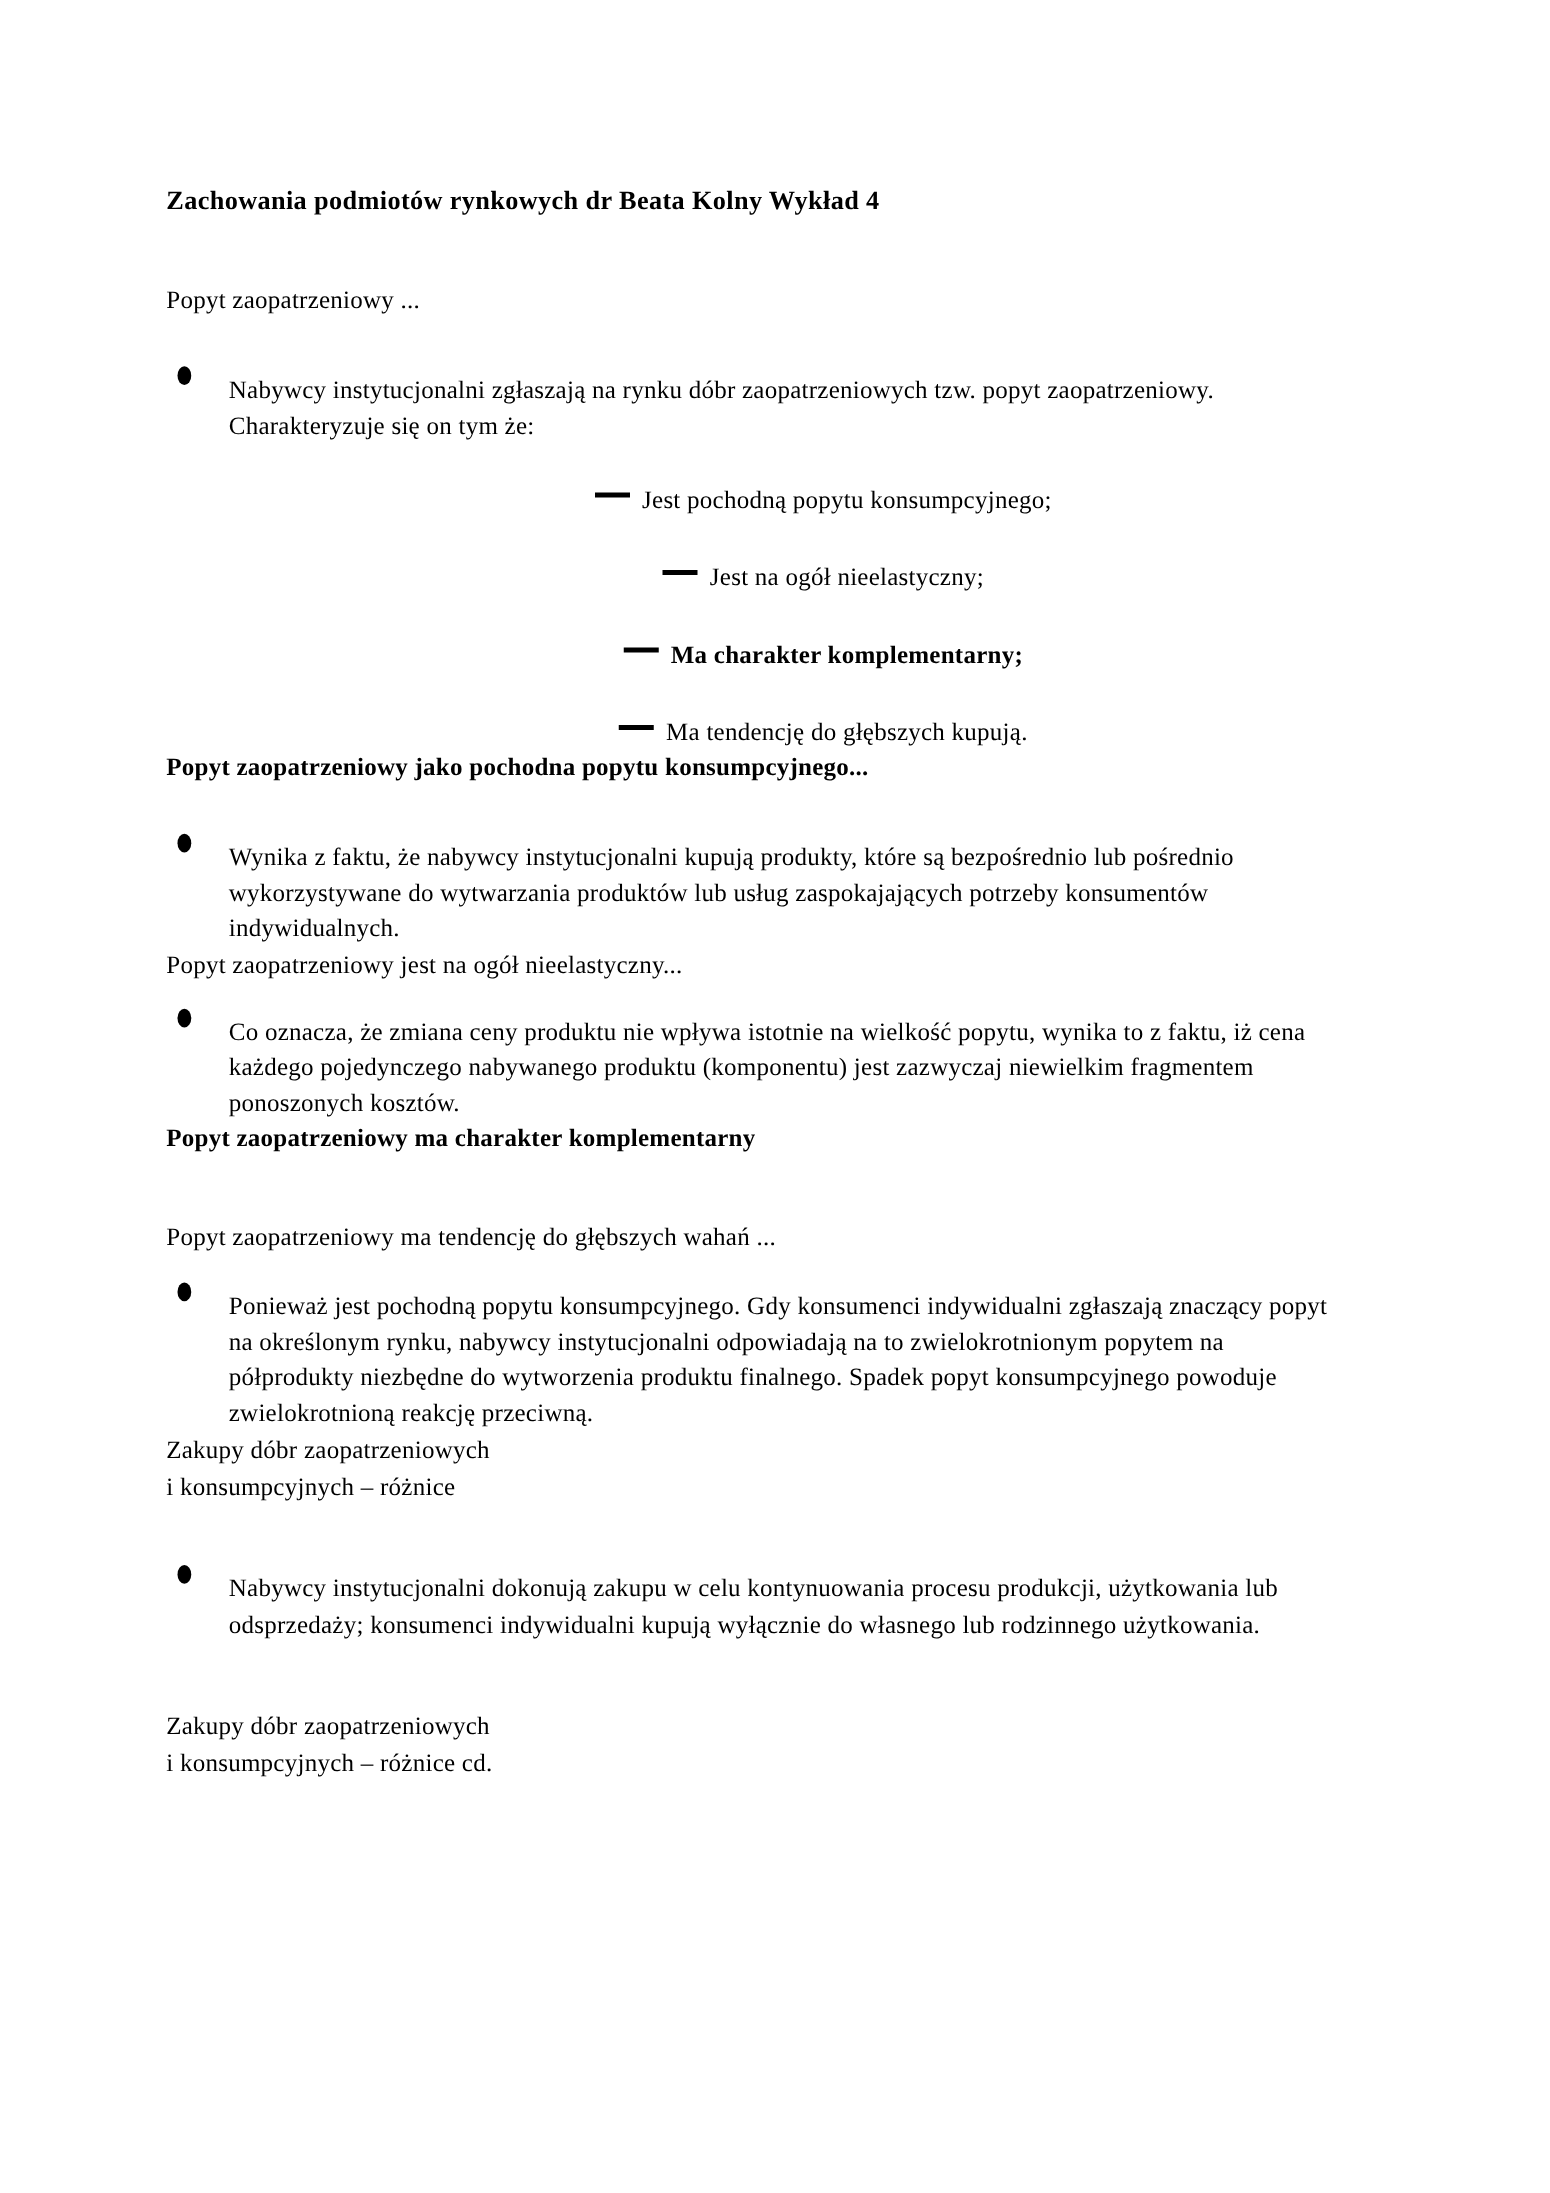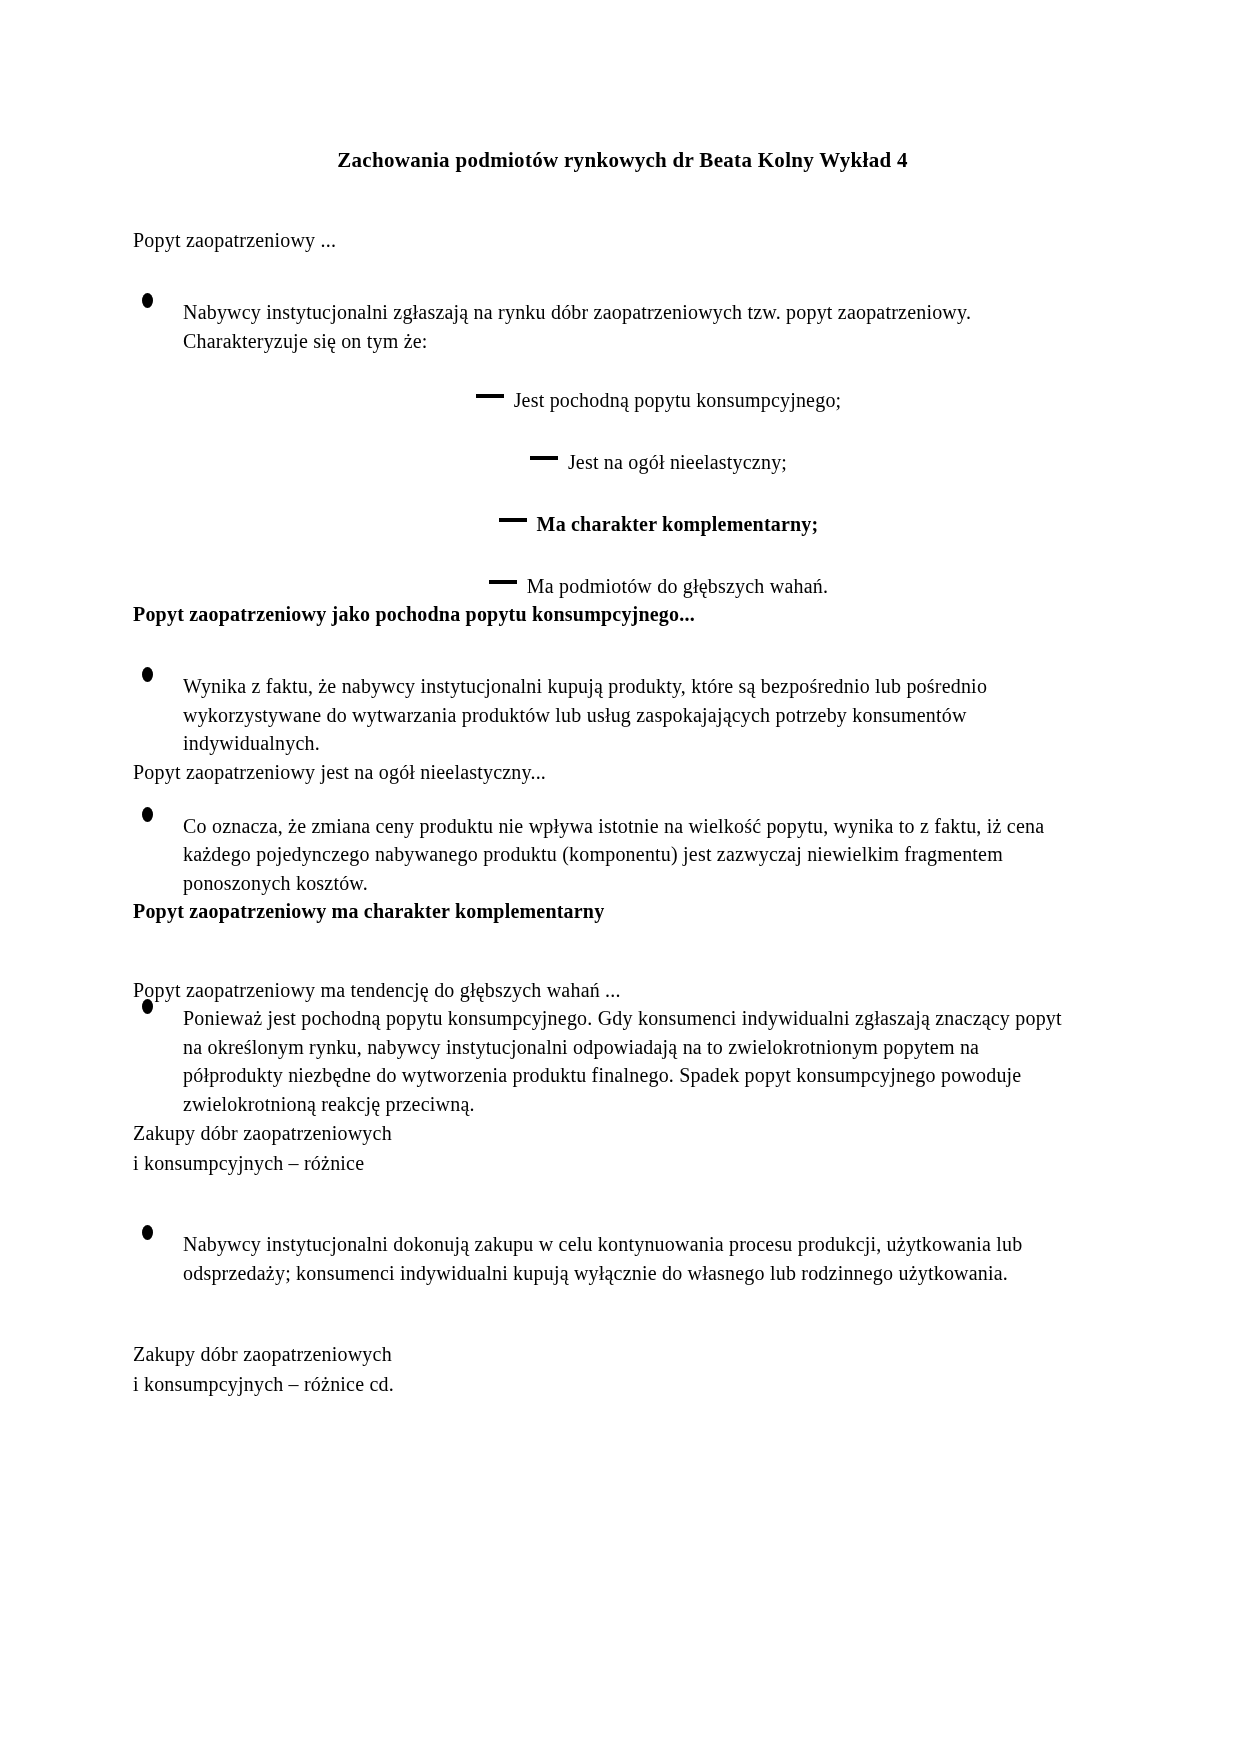--- a/index.html
+++ b/index.html
@@ -18,21 +18,20 @@
     box-sizing: border-box;
     width: 1240px;
     height: 1754px;
     padding: 146px 128px 0 133px;
     background: #ffffff;
   }
   .doc-title {
     font-size: 21px;
     font-weight: bold;
     line-height: 28px;
-    text-align: center;
     letter-spacing: 0.3px;
   }
   .heading {
     font-size: 20px;
     line-height: 28px;
     white-space: pre-line;
     letter-spacing: 0.2px;
   }
   .heading.two-line {
     line-height: 30px;
@@ -106,21 +105,21 @@
     <div class="txt">Jest na ogół nieelastyczny;</div>
   </div>
 
   <div class="dash" style="margin-top:34px">
     <span class="mark"></span>
     <div class="txt bold">Ma charakter komplementarny;</div>
   </div>
 
   <div class="dash" style="margin-top:34px">
     <span class="mark"></span>
-    <div class="txt">Ma podmiotów do głębszych wahań.</div>
+    <div class="txt">Ma tendencję do głębszych kupują.</div>
   </div>
 
   <div class="heading bold" style="margin-top:0">Popyt zaopatrzeniowy jako pochodna popytu konsumpcyjnego...</div>
 
   <div class="bullet" style="margin-top:44px">
     <span class="dot"></span>
     <div class="txt">Wynika z faktu, że nabywcy instytucjonalni kupują produkty, które są bezpośrednio lub pośrednio wykorzystywane do wytwarzania produktów lub usług zaspokajających potrzeby konsumentów indywidualnych.</div>
   </div>
 
   <div class="heading" style="margin-top:0">Popyt zaopatrzeniowy jest na ogół nieelastyczny...</div>
@@ -128,21 +127,21 @@
   <div class="bullet" style="margin-top:26px">
     <span class="dot"></span>
     <div class="txt">Co oznacza, że zmiana ceny produktu nie wpływa istotnie na wielkość popytu, wynika to z faktu, iż cena każdego pojedynczego nabywanego produktu (komponentu) jest zazwyczaj niewielkim fragmentem ponoszonych kosztów.</div>
   </div>
 
   <div class="heading bold" style="margin-top:0">Popyt zaopatrzeniowy ma charakter komplementarny</div>
 
 
   <div class="heading" style="margin-top:51px">Popyt zaopatrzeniowy ma tendencję do głębszych wahań ...</div>
 
-  <div class="bullet" style="">
+  <div class="bullet" style="margin-top:27px">
     <span class="dot"></span>
     <div class="txt">Ponieważ jest pochodną popytu konsumpcyjnego. Gdy konsumenci indywidualni zgłaszają znaczący popyt na określonym rynku, nabywcy instytucjonalni odpowiadają na to zwielokrotnionym popytem na półprodukty niezbędne do wytworzenia produktu finalnego. Spadek popyt konsumpcyjnego powoduje zwielokrotnioną reakcję przeciwną.</div>
   </div>
 
   <div class="heading two-line" style="margin-top:0">Zakupy dóbr zaopatrzeniowych
 i konsumpcyjnych – różnice</div>
 
   <div class="bullet" style="margin-top:52px">
     <span class="dot"></span>
     <div class="txt">Nabywcy instytucjonalni dokonują zakupu w celu kontynuowania procesu produkcji, użytkowania lub odsprzedaży; konsumenci indywidualni kupują wyłącznie do własnego lub rodzinnego użytkowania.</div>

